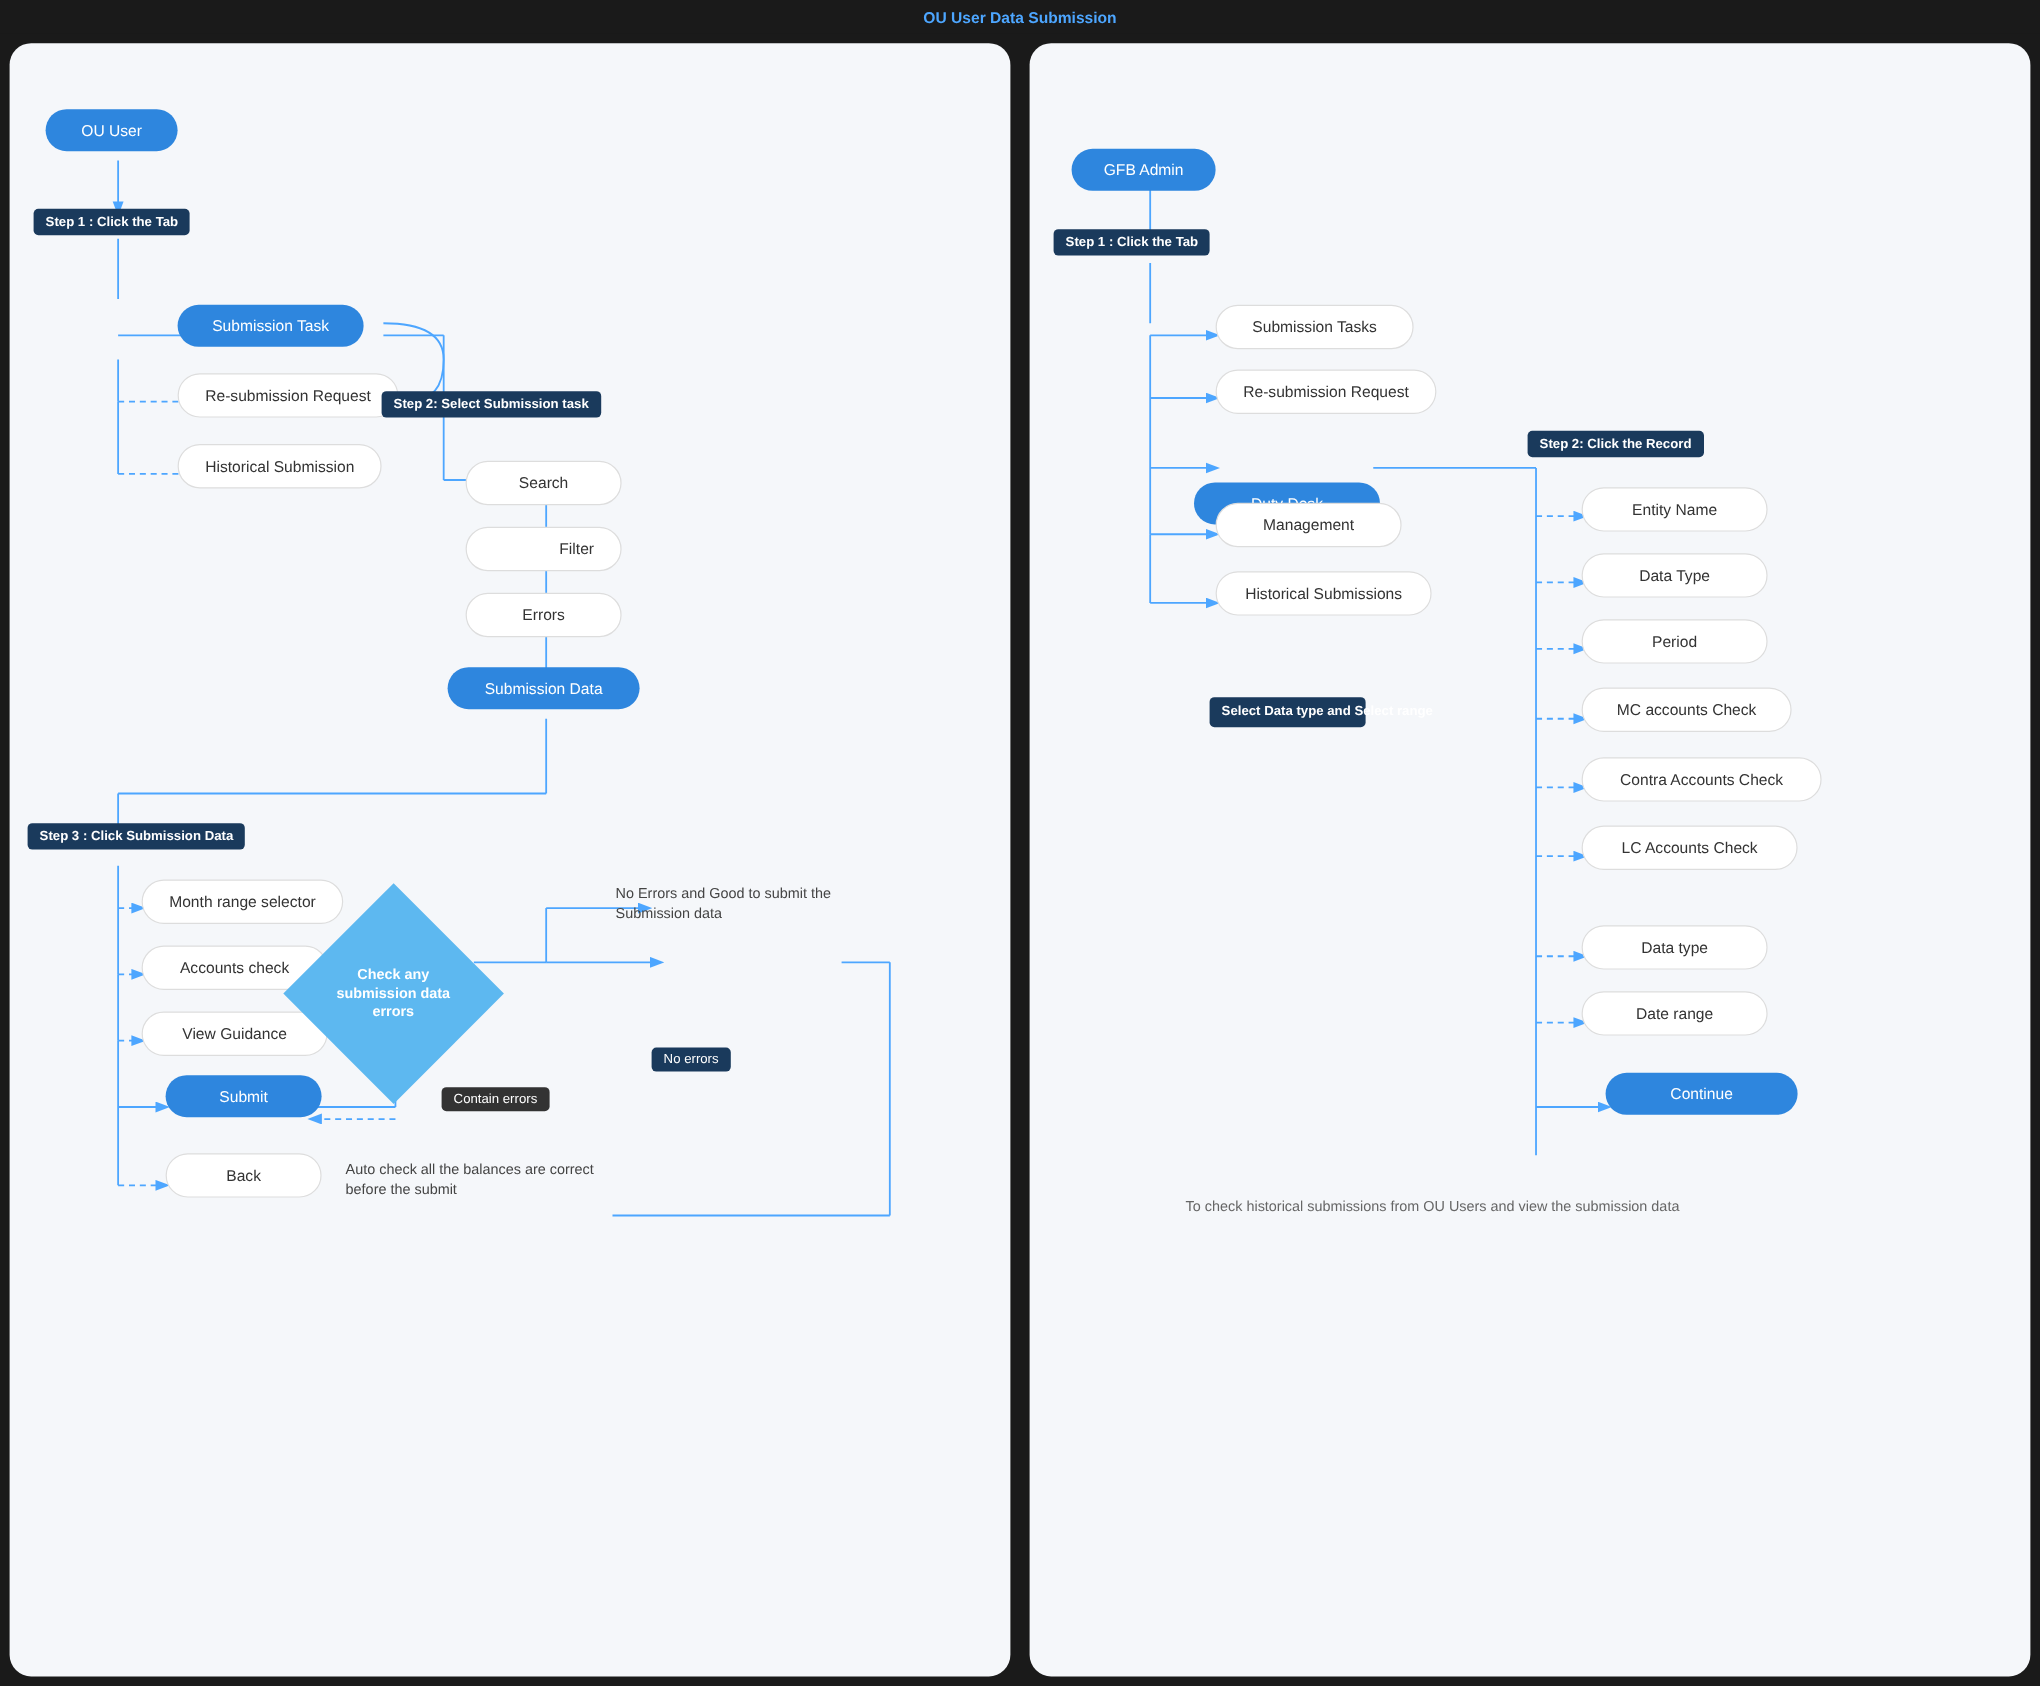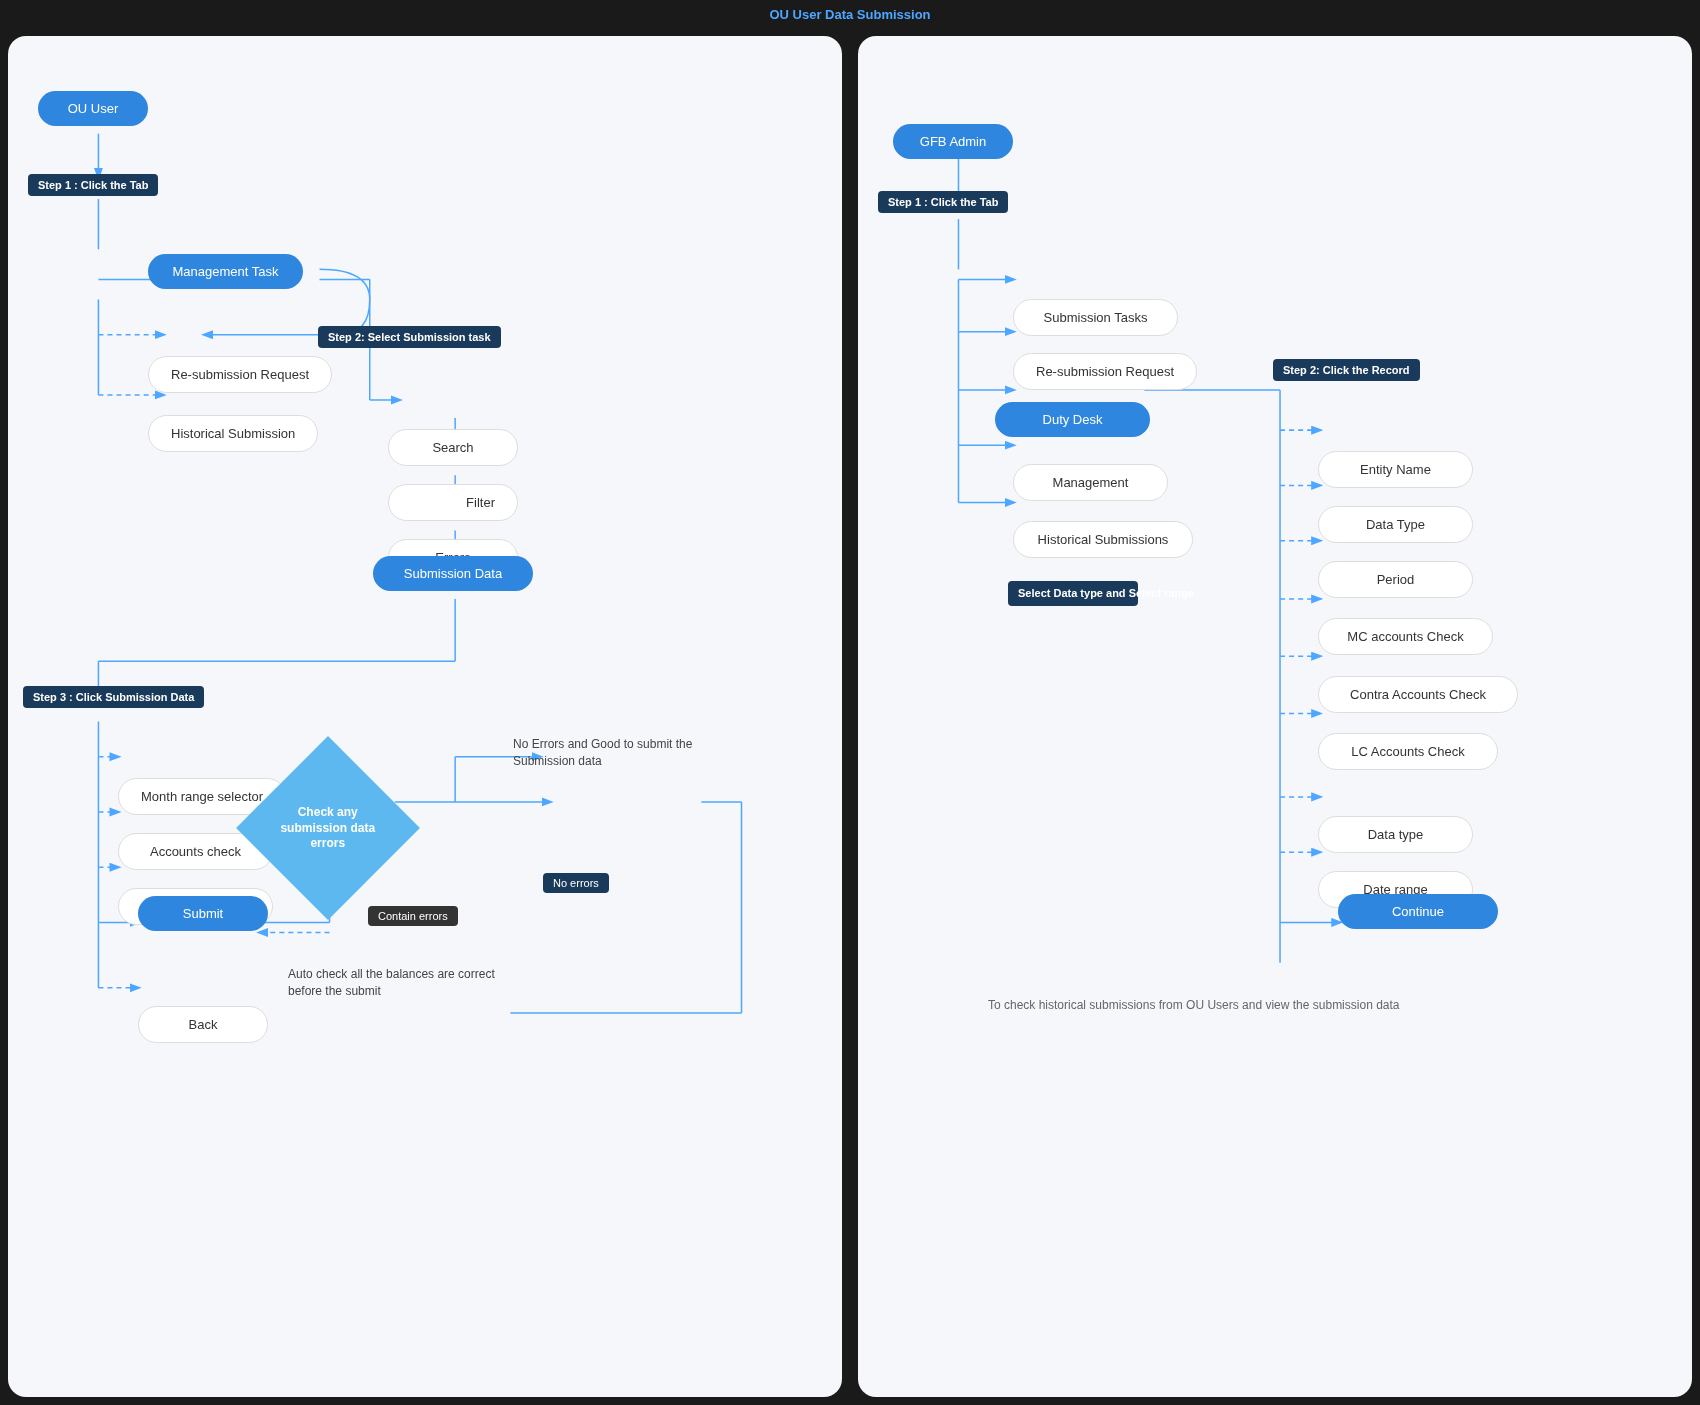--- a/index.html
+++ b/index.html
@@ -61,21 +61,20 @@
 
     .node-blue {
       background: #2e86de;
       color: white;
     }
 
     .node-white {
       background: white;
       color: #333;
       border: 1px solid #ddd;
-      margin-top: 45px;
     }
 
     .node-diamond {
       width: 130px;
       height: 130px;
       background: #5db8f0;
       transform: rotate(45deg);
       display: flex;
       align-items: center;
       justify-content: center;
@@ -256,21 +255,21 @@
 
     <div class="pos node-pill node-blue" style="left:30px; top:55px; min-width:110px;align-items:center;">
       <span>OU User</span>
     </div>
 
     <div class="pos label-dark" style="left:20px; top:138px;">
       <span>Step 1 : Click the Tab</span>
     </div>
 
     <div class="pos node-pill node-blue" style="left:140px; top:218px; min-width:155px;">
-      <span>Management Task</span>
+      <span>Submission Task</span>
     </div>
 
     <div class="pos node-pill node-white" style="left:140px; top:275px; min-width:165px;">
       <span>Re-submission Request</span>
     </div>
 
     <div class="pos node-pill node-white" style="left:140px; top:334px; min-width:165px;">
       <span>Historical Submission</span>
     </div>
 

